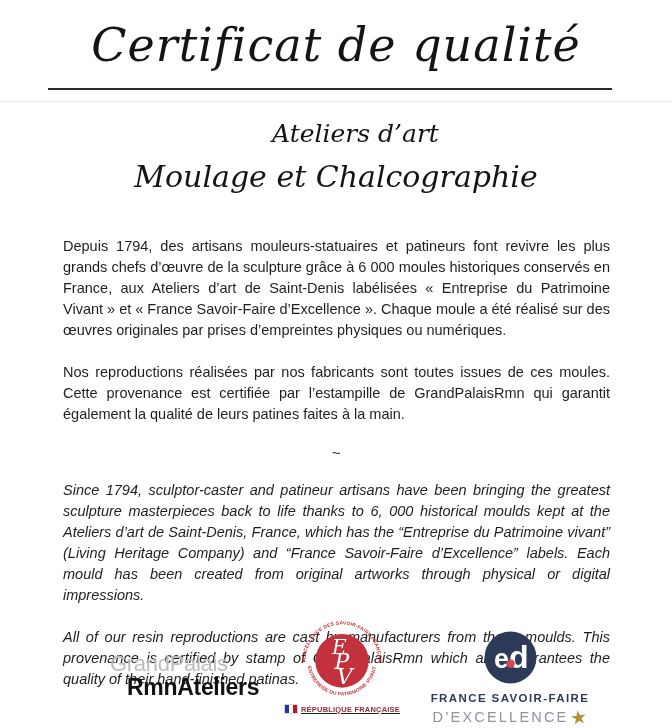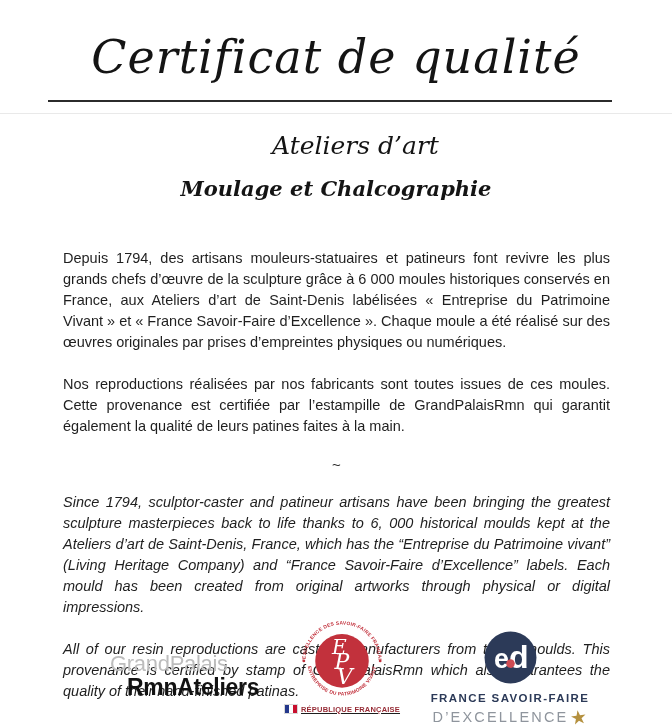--- a/index.html
+++ b/index.html
@@ -1,25 +1,25 @@
 <!DOCTYPE html>
 <html><head>
 <meta charset="utf-8">
 <style>
   html,body{margin:0;padding:0;background:#fff;}
   .page{
     position:relative;width:672px;height:728px;background:#ffffff;overflow:hidden;
     font-family:"Liberation Sans",sans-serif;color:#1d1d1d;
   }
   .script{font-family:"DejaVu Serif",serif;font-style:italic;font-weight:400;color:#141414;}
-  .title{text-align:center;font-size:46px;padding-top:20px;line-height:74px;letter-spacing:1px;}
+  .title{text-align:center;font-size:46px;padding-top:8px;line-height:74px;letter-spacing:1px;}
   .rule{border-top:2px solid #2b2b2b;margin:6px 60px 0 48px;}
   .rule-faint{border-top:1px solid #e9e9e9;margin:11px 0 0 0;}
   .subtitle1{text-align:center;font-size:25px;margin-top:16px;line-height:32px;padding-left:39px;}
-  .subtitle2{text-align:center;font-size:21px;margin-top:8px;line-height:38px;font-weight:bold;}
+  .subtitle2{text-align:center;font-size:30px;margin-top:8px;line-height:38px;}
   .body-text{margin:40px 62px 12px 63px;font-size:14.5px;line-height:21px;text-align:justify;color:#1f1f1f;}
   .body-text p{margin:0 0 21px 0;}
   .tilde{text-align:center;margin:-4px 0 17px 0 !important;font-size:15px;}
   .en{font-style:italic;}
   
   .footer{position:absolute;left:0;top:600px;width:596px;height:128px;}
   .gp-logo{position:absolute;left:110px;top:52px;white-space:nowrap;}
   .gp1{font-size:22px;line-height:23px;color:#bdbdbd;letter-spacing:-0.3px;}
   .gp2{font-size:23px;line-height:24px;color:#121212;font-weight:bold;letter-spacing:-0.3px;margin-left:17px;}
   .epv{position:absolute;left:296px;top:17px;width:92px;text-align:center;}

